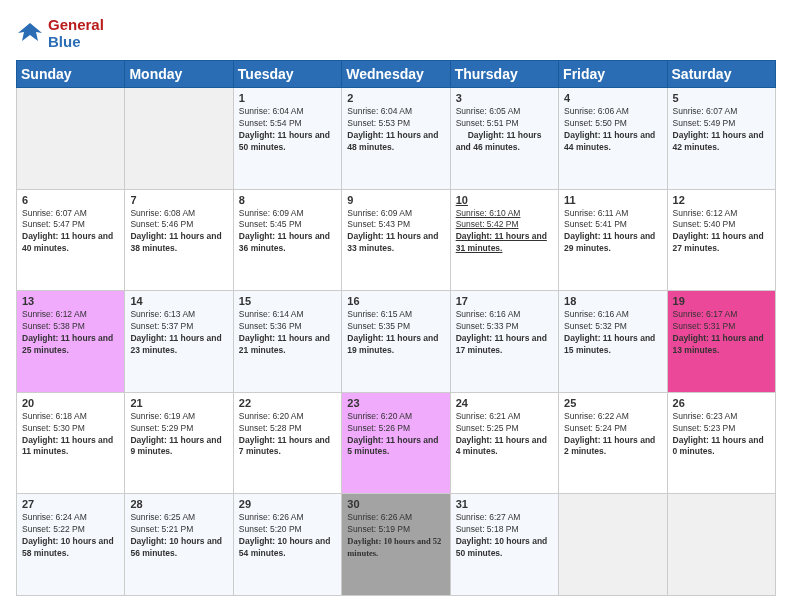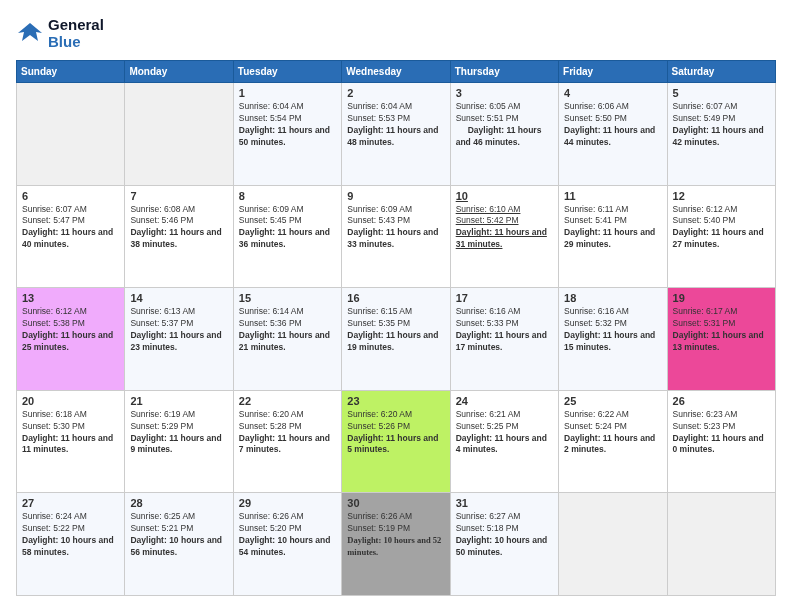--- a/index.html
+++ b/index.html
@@ -48,21 +48,21 @@
     .calendar {
       border: 1px solid #ccc;
       border-collapse: collapse;
       width: 100%;
       flex: 1;
       table-layout: fixed;
     }
     .calendar th {
       background: #2a6db5;
       color: #fff;
-      font-size: 10px;
+      font-size: 14px;
       font-weight: bold;
       padding: 5px 4px;
       text-align: left;
       border: 1px solid #1a5a9a;
     }
     .calendar td {
       border: 1px solid #ccc;
       vertical-align: top;
       padding: 4px 5px;
       font-size: 9px;
@@ -98,21 +98,21 @@
 </head>
 <body>
 
 <div class="page">
   <div class="header">
     <div class="logo">
       <svg class="logo-bird" viewBox="0 0 28 28">
         <polygon points="14,4 26,14 20,13 22,22 14,16 6,22 8,13 2,14" fill="#2a6db5"></polygon>
       </svg>
       <div>
-        <div style="font-size:15px;font-weight:bold;color:#0f172a;">General</div>
+        <div style="font-size:15px;font-weight:bold;color:#b91c1c;">General</div>
         <div style="font-size:15px;font-weight:bold;color:#2a6db5;">Blue</div>
       </div>
     </div>
     <div class="title-block">
       <div class="month-title"></div>
       <div class="subtitle"></div>
     </div>
   </div>
 
   <table class="calendar">
@@ -218,21 +218,21 @@
             <div class="cell-text">Sunrise: 6:18 AM<br>Sunset: 5:30 PM<br><span style="font-weight:bold;">Daylight: 11 hours and 11 minutes.</span></div>
           </td>
           <td style="background: rgb(255, 255, 255);">
             <span class="day-num">21</span>
             <div class="cell-text">Sunrise: 6:19 AM<br>Sunset: 5:29 PM<br><span style="font-weight:bold;">Daylight: 11 hours and 9 minutes.</span></div>
           </td>
           <td style="background: rgb(255, 255, 255);">
             <span class="day-num">22</span>
             <div class="cell-text">Sunrise: 6:20 AM<br>Sunset: 5:28 PM<br><span style="font-weight:bold;">Daylight: 11 hours and 7 minutes.</span></div>
           </td>
-          <td style="background: #bef264;">
+          <td style="background: #f0abfc;">
             <span class="day-num">23</span>
             <div class="cell-text">Sunrise: 6:20 AM<br>Sunset: 5:26 PM<br><span style="font-weight:bold;">Daylight: 11 hours and 5 minutes.</span></div>
           </td>
           <td style="background: rgb(255, 255, 255);">
             <span class="day-num">24</span>
             <div class="cell-text">Sunrise: 6:21 AM<br>Sunset: 5:25 PM<br><span style="font-weight:bold;">Daylight: 11 hours and 4 minutes.</span></div>
           </td>
           <td style="background: rgb(255, 255, 255);">
             <span class="day-num">25</span>
             <div class="cell-text">Sunrise: 6:22 AM<br>Sunset: 5:24 PM<br><span style="font-weight:bold;">Daylight: 11 hours and 2 minutes.</span></div>

